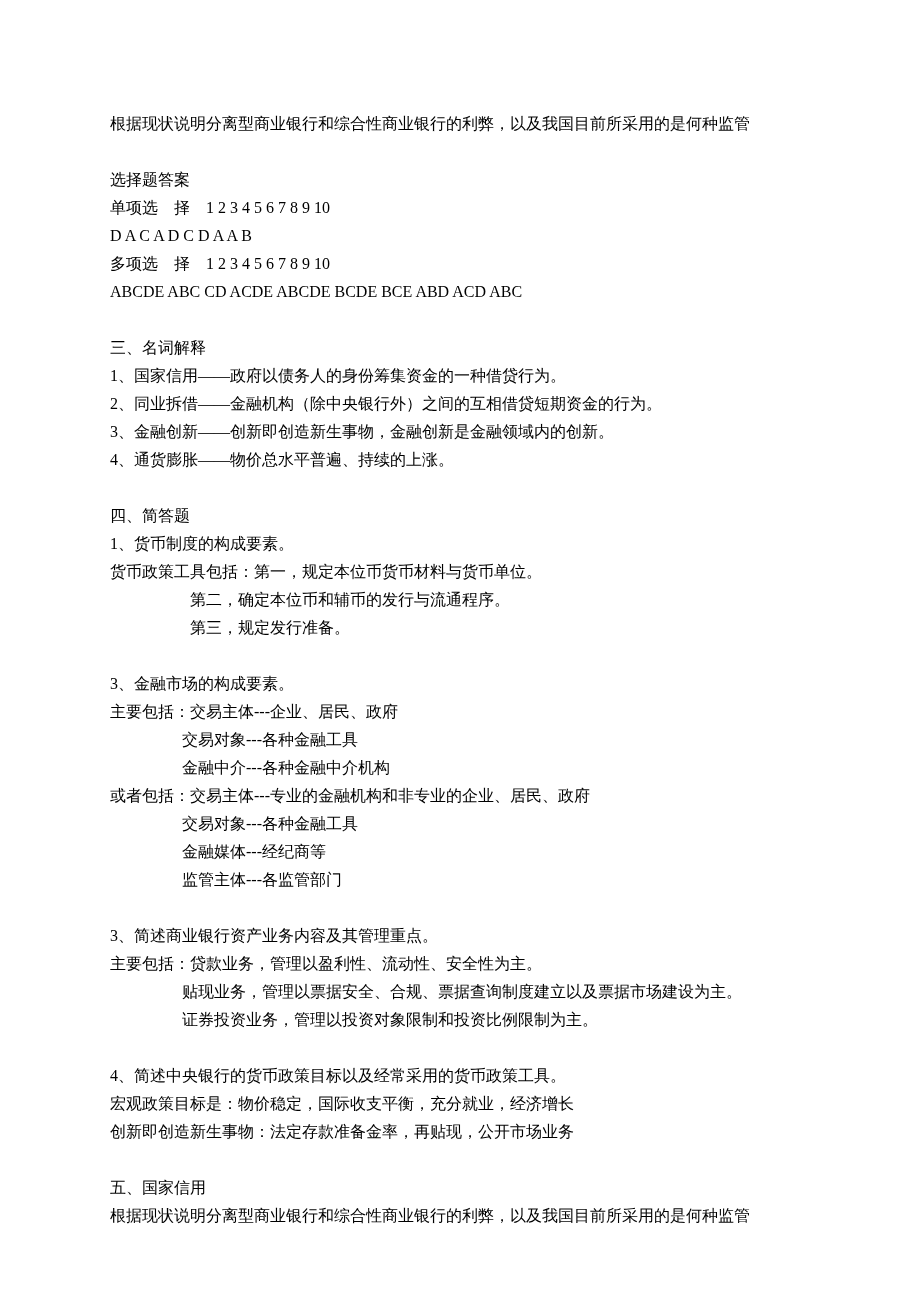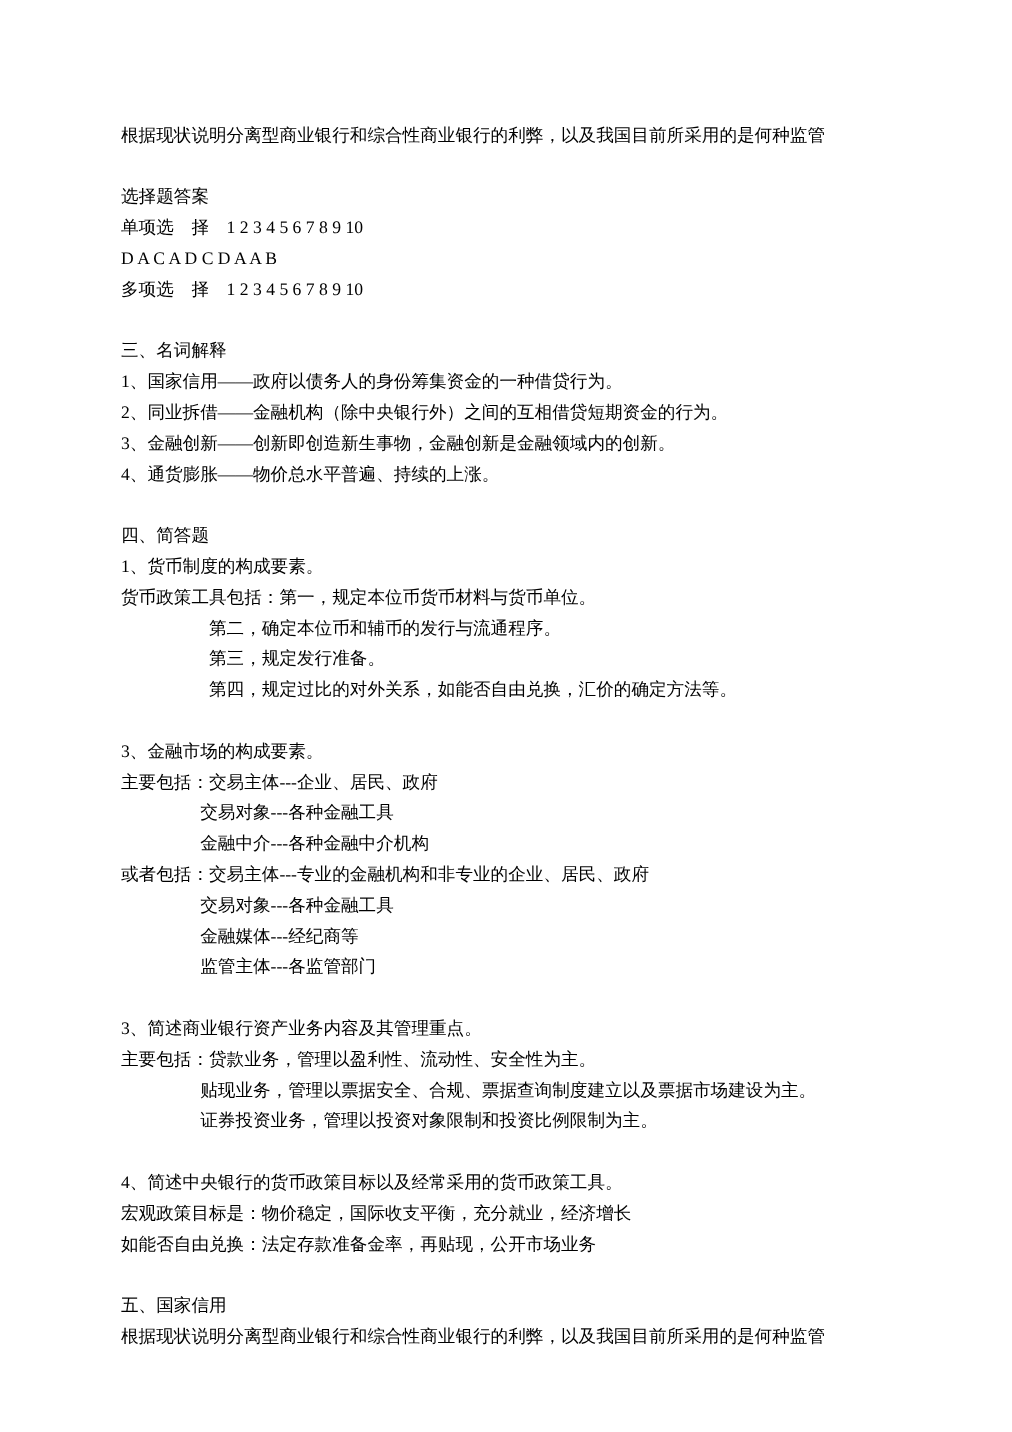--- a/index.html
+++ b/index.html
@@ -37,39 +37,39 @@
 
   <div class="block">
     <p class="para">根据现状说明分离型商业银行和综合性商业银行的利弊，以及我国目前所采用的是何种监管</p>
   </div>
 
   <div class="block">
     <p class="para">选择题答案</p>
     <p class="para">单项选　择　1 2 3 4 5 6 7 8 9 10</p>
     <p class="para">D A C A D C D A A B</p>
     <p class="para">多项选　择　1 2 3 4 5 6 7 8 9 10</p>
+    <p class="para">ABCDE ABC CD ACDE ABCDE BCDE BCE ABD ACD ABC</p>
   </div>
 
   <div class="block">
     <p class="para">三、名词解释</p>
     <p class="para">1、国家信用——政府以债务人的身份筹集资金的一种借贷行为。</p>
     <p class="para">2、同业拆借——金融机构（除中央银行外）之间的互相借贷短期资金的行为。</p>
     <p class="para">3、金融创新——创新即创造新生事物，金融创新是金融领域内的创新。</p>
     <p class="para">4、通货膨胀——物价总水平普遍、持续的上涨。</p>
   </div>
 
   <div>
     <p class="para">四、简答题</p>
 
     <div class="block">
       <p class="para">1、货币制度的构成要素。</p>
       <p class="para">货币政策工具包括：第一，规定本位币货币材料与货币单位。</p>
       <p class="para indent2">第二，确定本位币和辅币的发行与流通程序。</p>
       <p class="para indent2">第三，规定发行准备。</p>
-      <p class="para indent2">第四，规定过比的对外关系，如能否自由兑换，汇价的确定方法等。</p>
     </div>
 
     <div class="block">
       <p class="para">3、金融市场的构成要素。</p>
       <p class="para">主要包括：交易主体---企业、居民、政府</p>
       <p class="para indent1">交易对象---各种金融工具</p>
       <p class="para indent1">金融中介---各种金融中介机构</p>
       <p class="para">或者包括：交易主体---专业的金融机构和非专业的企业、居民、政府</p>
       <p class="para indent1">交易对象---各种金融工具</p>
       <p class="para indent1">金融媒体---经纪商等</p>
@@ -79,21 +79,21 @@
     <div class="block">
       <p class="para">3、简述商业银行资产业务内容及其管理重点。</p>
       <p class="para">主要包括：贷款业务，管理以盈利性、流动性、安全性为主。</p>
       <p class="para indent1">贴现业务，管理以票据安全、合规、票据查询制度建立以及票据市场建设为主。</p>
       <p class="para indent1">证券投资业务，管理以投资对象限制和投资比例限制为主。</p>
     </div>
 
     <div class="block">
       <p class="para">4、简述中央银行的货币政策目标以及经常采用的货币政策工具。</p>
       <p class="para">宏观政策目标是：物价稳定，国际收支平衡，充分就业，经济增长</p>
-      <p class="para">如能否自由兑换：法定存款准备金率，再贴现，公开市场业务</p>
+      <p class="para">创新即创造新生事物：法定存款准备金率，再贴现，公开市场业务</p>
     </div>
   </div>
 
   <div>
     <p class="para">五、国家信用</p>
     <p class="para">根据现状说明分离型商业银行和综合性商业银行的利弊，以及我国目前所采用的是何种监管</p>
   </div>
 
 </div>
 

